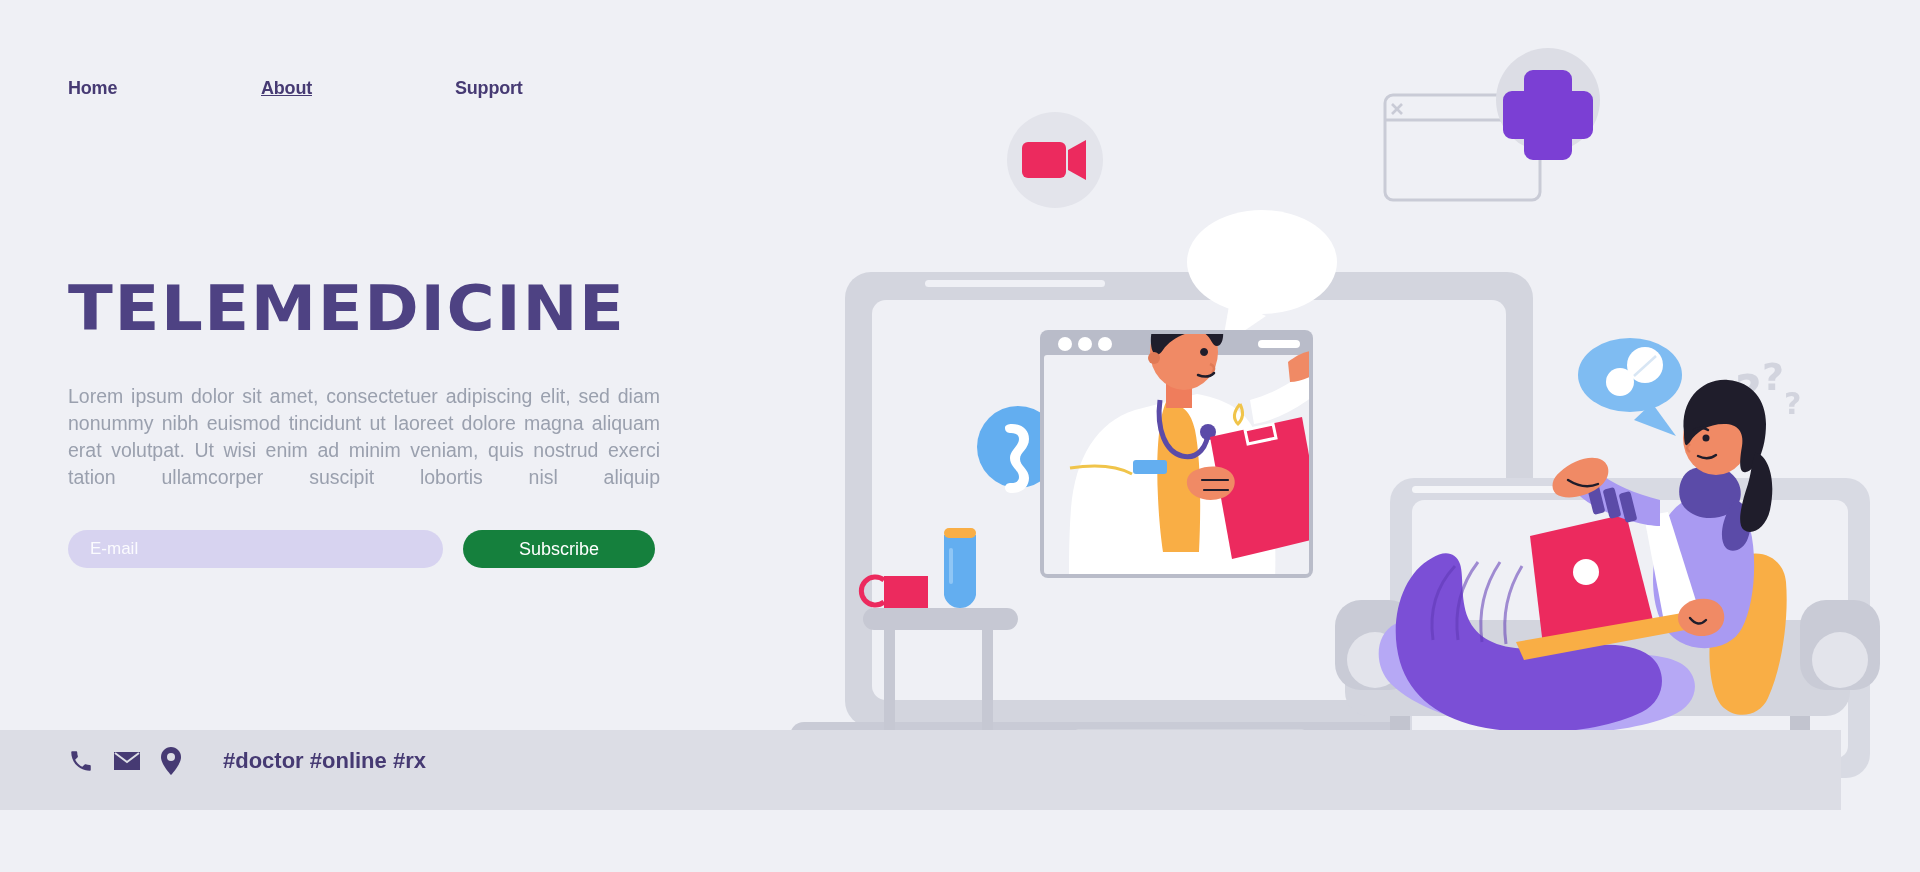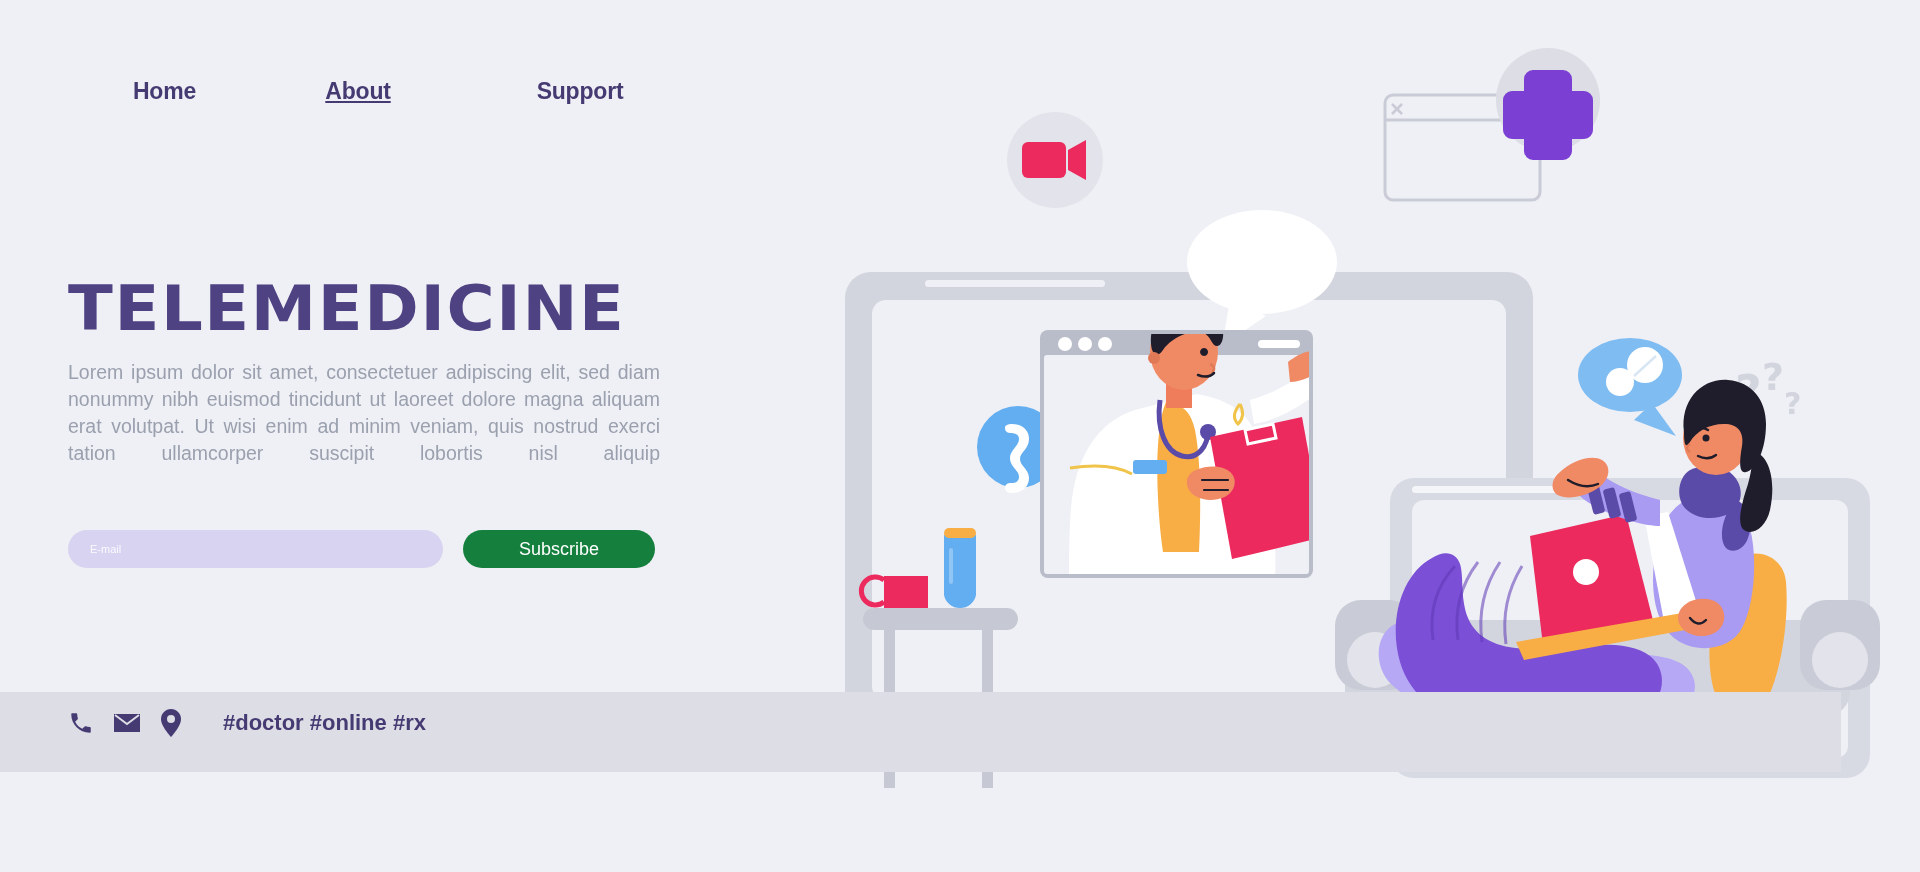--- a/index.html
+++ b/index.html
@@ -7,59 +7,59 @@
   html,body {
     width:1920px; height:872px; overflow:hidden;
     background:#eff0f5;
     font-family:"Liberation Sans", sans-serif;
   }
   #page { position:relative; width:1920px; height:872px; background:#eff0f5; }
 
   
   .nav { position:absolute; top:78px; left:68px; display:flex; align-items:center; }
   .nav-item {
-    font-size:23px; font-weight:bold; color:#463a73;
-    letter-spacing:-0.2px; cursor:pointer; white-space:nowrap;text-align:center;
+    font-size:18px; font-weight:bold; color:#463a73;
+    letter-spacing:-0.2px; cursor:pointer; white-space:nowrap;
   }
   .nav-item:nth-child(1){ width:193px; }
   .nav-item:nth-child(2){ width:194px;text-decoration:underline; }
   .nav-item:nth-child(3){ width:250px; }
 
   
   .hero { position:absolute; left:68px; top:278px; width:600px; }
   .hero-title {
     font-family:"DejaVu Sans", sans-serif;
     font-size:62px; font-weight:bold; color:#4e4283;
     letter-spacing:1.5px; line-height:1; white-space:nowrap;
     transform:scaleX(1.06); transform-origin:left center;
   }
   .hero-para {
-    margin-top:19px; width:592px;
+    margin-top:43px; width:592px;
     font-size:19.5px; line-height:27px; color:#9aa0ae;
     text-align:justify; text-align-last:justify;
   }
 
   
   .form-row { position:absolute; left:68px; top:530px; display:flex; align-items:center; }
   .email-input {
     width:375px; height:38px; border:none; outline:none;
     background:#d7d3f0; border-radius:19px;
-    padding:0 22px; font-size:11px; color:#ffffff;
+    padding:0 22px; font-size:17px; color:#ffffff;
     font-family:"Liberation Sans", sans-serif;
   }
   .email-input::placeholder { color:#fbfbfe; opacity:1; }
   .subscribe-btn {
     margin-left:20px; width:192px; height:38px; border:none; cursor:pointer;
     background:#15803d; border-radius:19px;
     color:#ffffff; font-size:18px; font-family:"Liberation Sans", sans-serif;
   }
 
   
   .footer-bar {
-    position:absolute; left:0; top:692px; width:1841px; height:80px;
+    position:absolute; left:0; top:730px; width:1841px; height:80px;
     background:#dcdde5;
   }
   .footer-inner { position:absolute; left:68px; top:17px; display:flex; align-items:center; }
   .f-icon { margin-right:19px; display:flex; align-items:center; }
   .hashtags {
     margin-left:22px; font-size:22px; font-weight:bold; color:#463a73; white-space:nowrap;
   }
 
   
   .illus { position:absolute; left:0; top:0; width:1920px; height:872px; pointer-events:none; }

